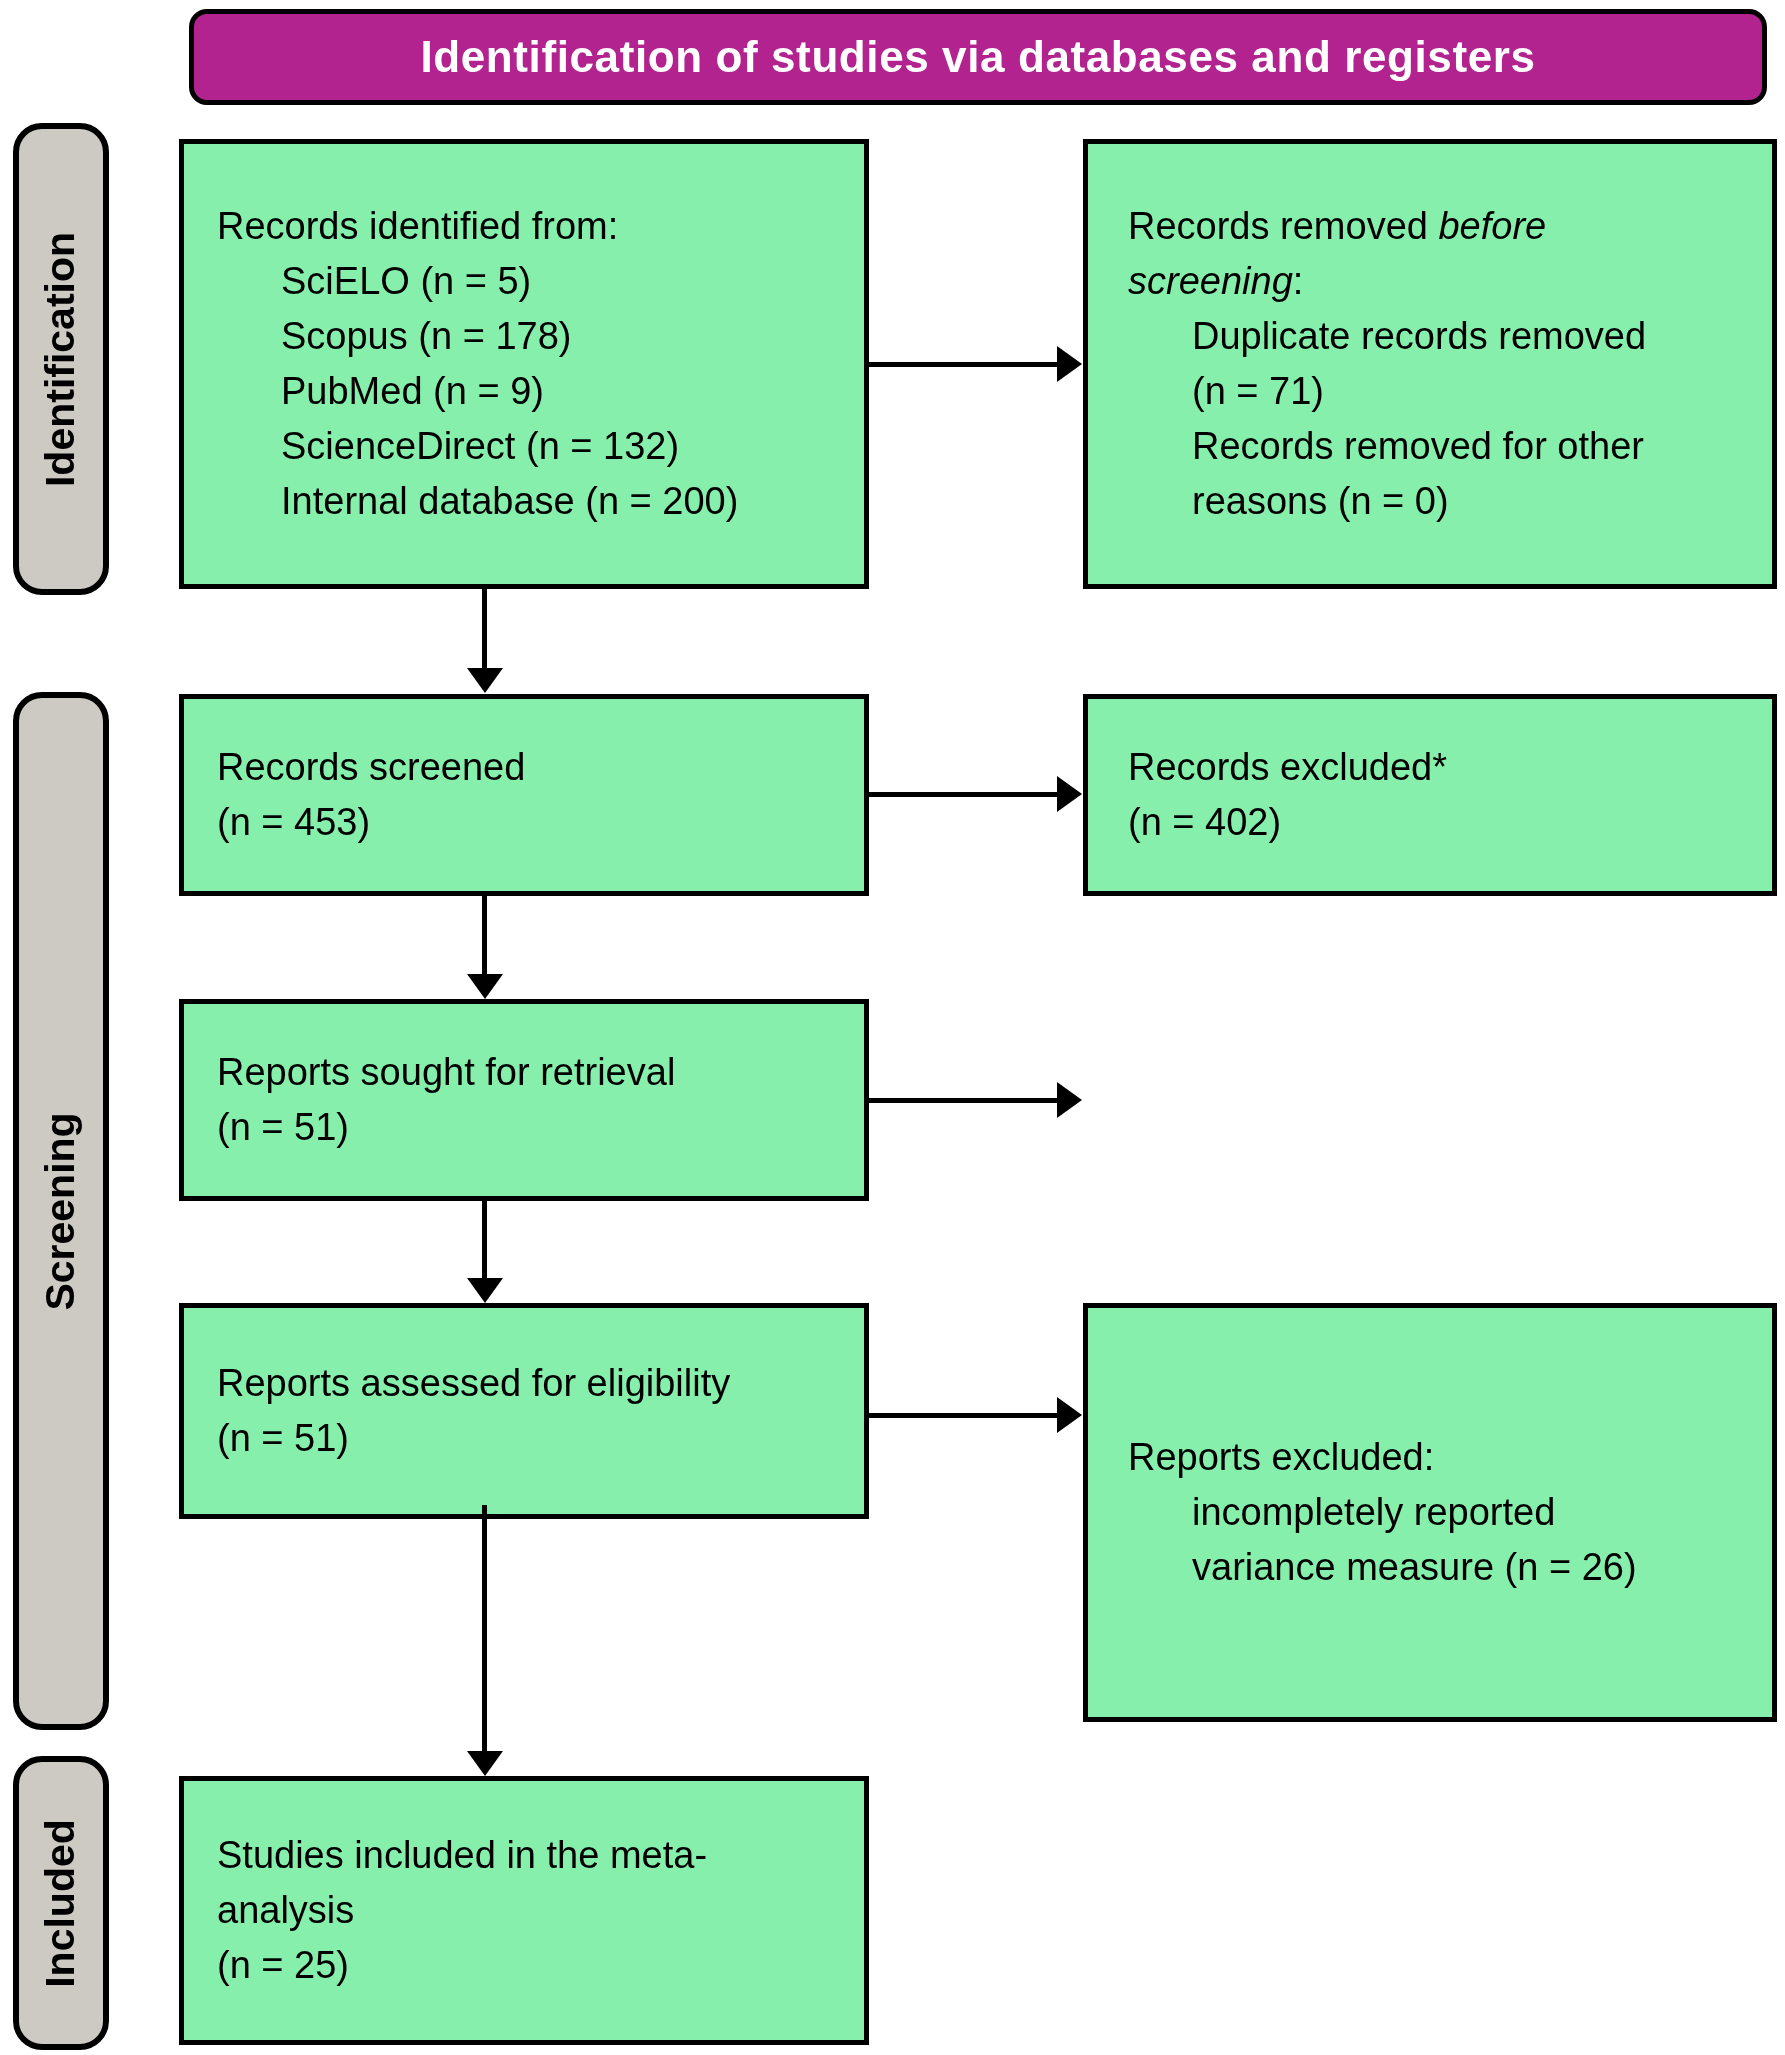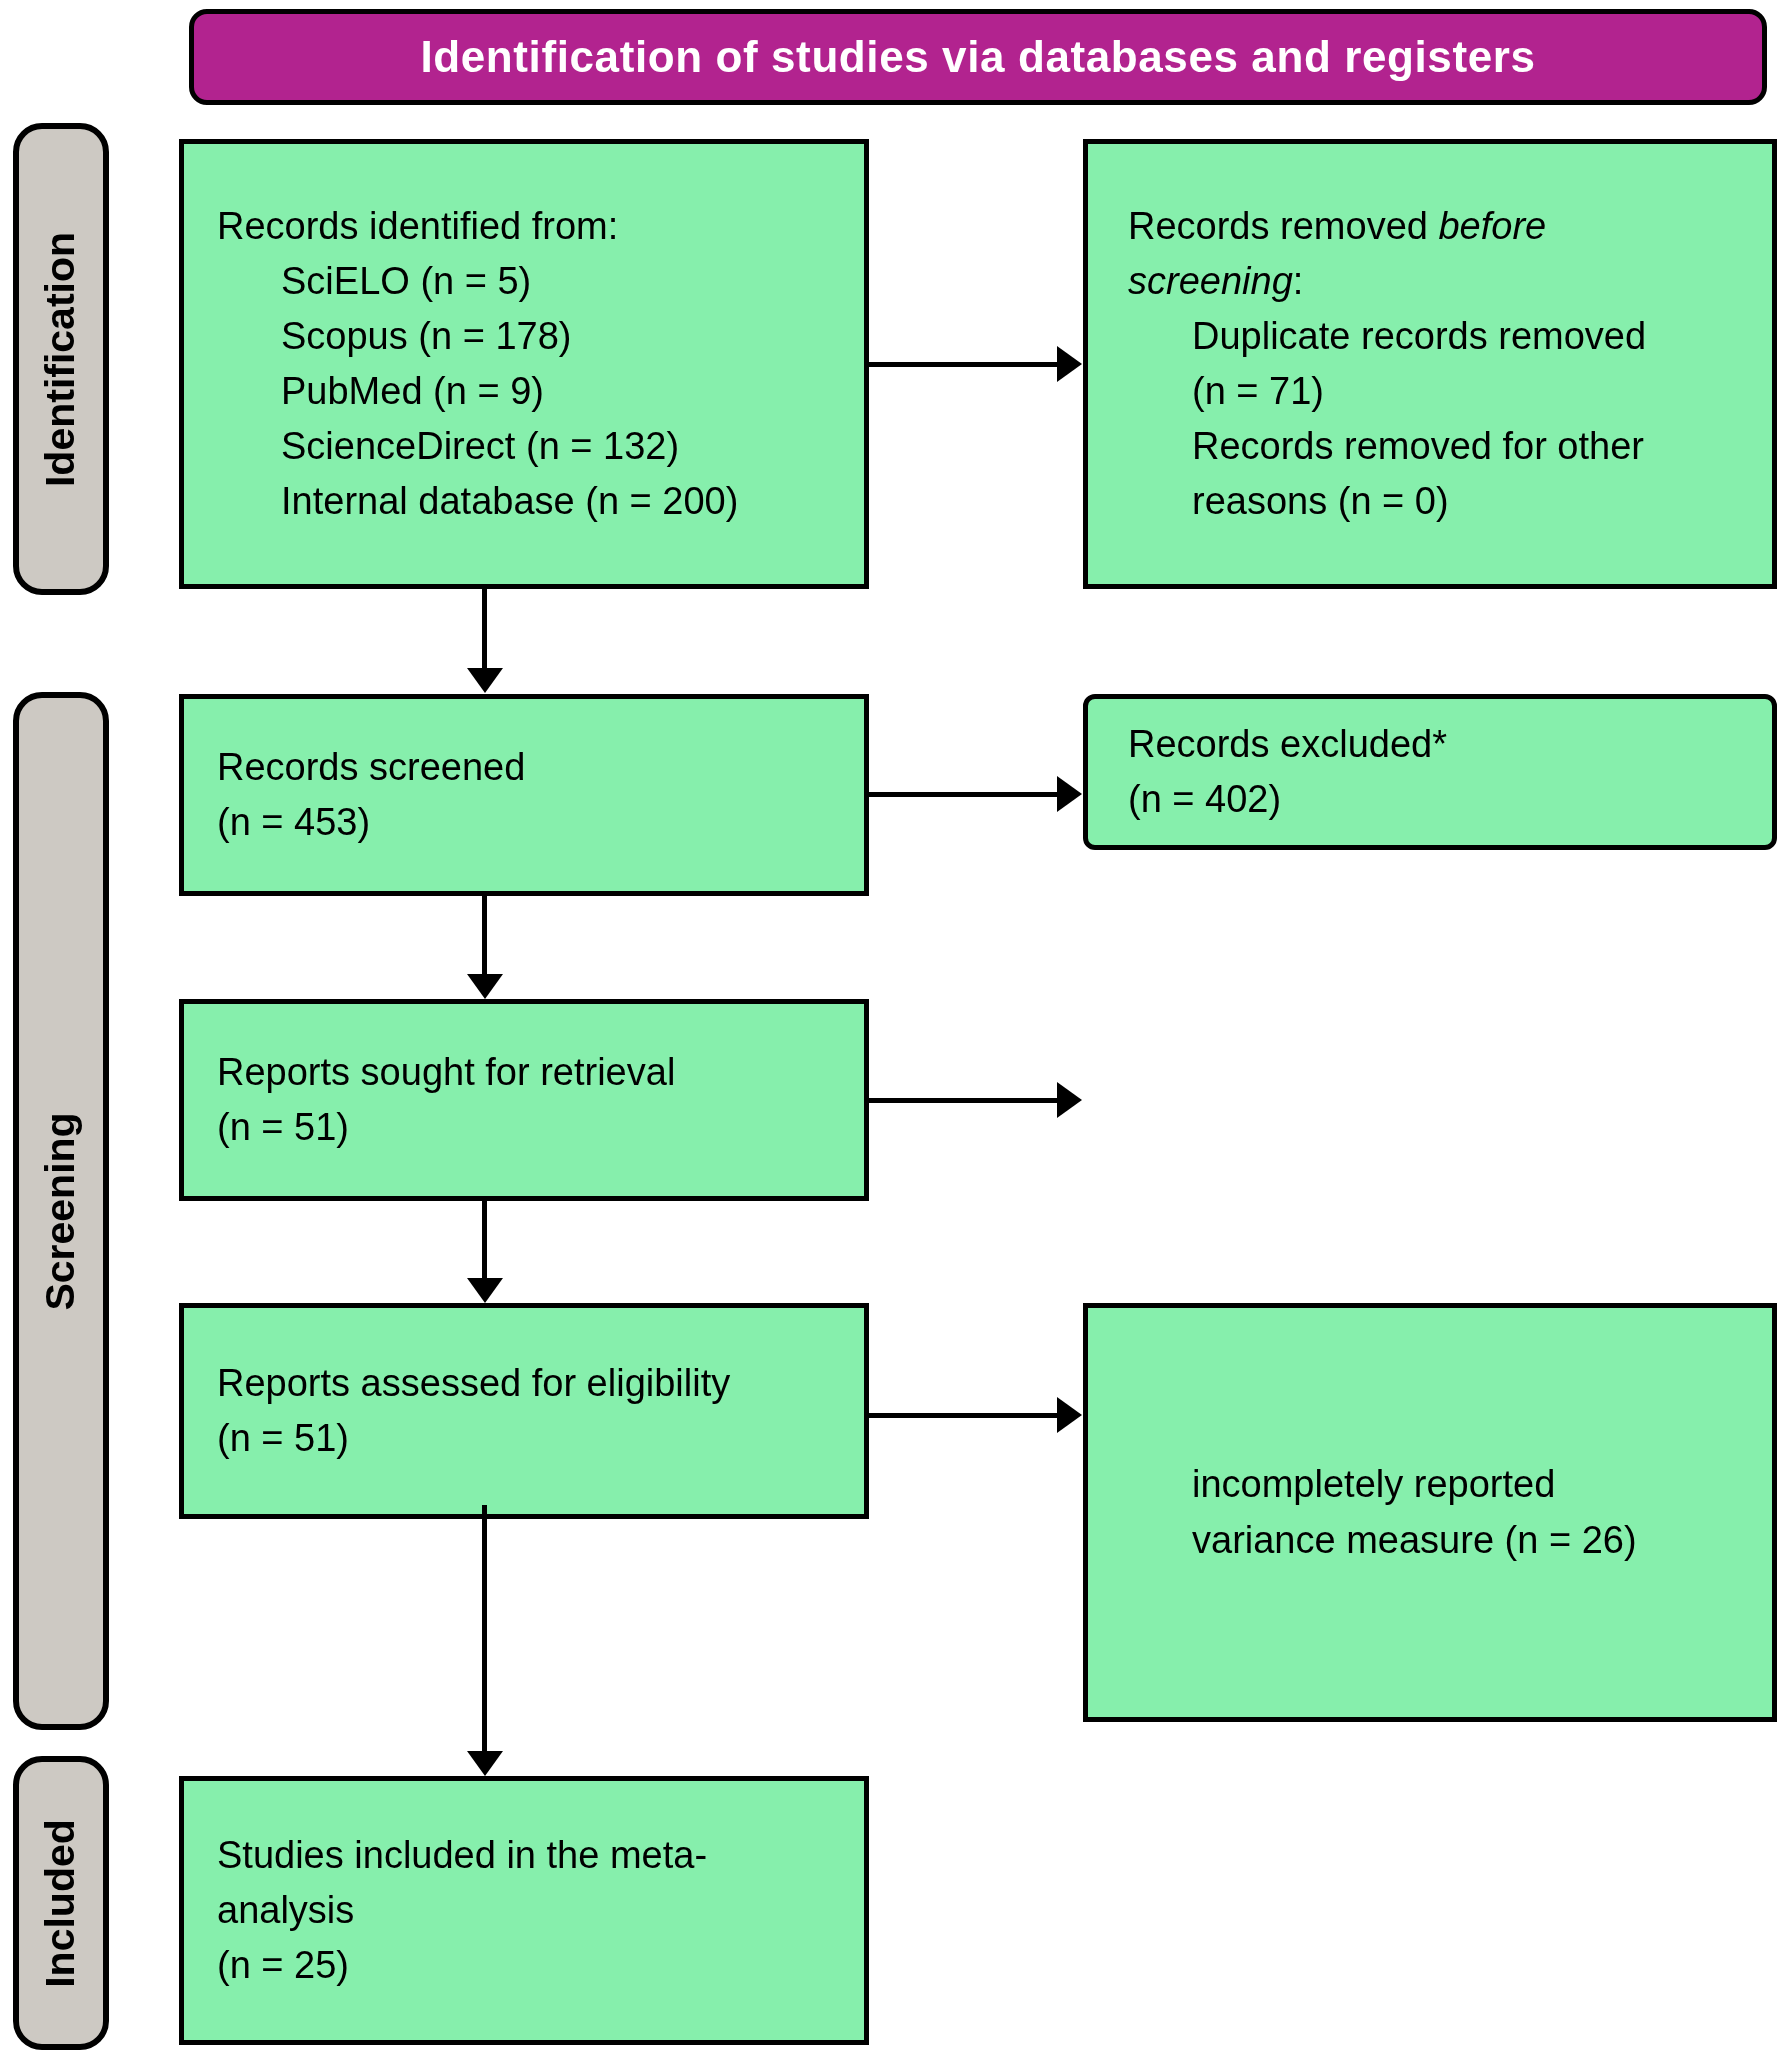--- a/index.html
+++ b/index.html
@@ -56,21 +56,21 @@
     display:flex;flex-direction:column;justify-content:center;
     padding:13.8px 20.7px 13.8px 33px;
     font-size:38px;line-height:1.45;
     white-space:pre-line;
   }
   .col-l{left:179px;width:690px;}
   .col-r{left:1083px;width:694px;padding-left:40px;}
   .box-l1{top:139px;height:450px;}
   .box-r1{top:139px;height:450px;}
   .box-l2{top:694px;height:202px;}
-  .box-r2{top:694px;height:156px;border-radius:12px;}
+  .box-r2{top:694px;height:202px;}
   .box-l3{top:999px;height:202px;}
   .box-r3{top:999px;height:202px;}
   .box-l4{top:1303px;height:216px;}
   .box-r4{top:1303px;height:419px;}
   .box-l5{top:1776px;height:269px;}
   .sub{margin-left:64px;}
   .italic{font-style:italic;}
   
   .vline{position:absolute;width:5.2px;background:var(--line);}
   .hline{position:absolute;height:5.2px;background:var(--line);}
@@ -134,20 +134,21 @@
   <div class="box col-l box-l3">
     <div>Reports sought for retrieval
 (n = 51)</div>
   </div>
 
   <div class="box col-l box-l4">
     <div>Reports assessed for eligibility
 (n = 51)</div>
   </div>
   <div class="box col-r box-r4">
+    <div>Reports excluded:</div>
     <div class="sub">incompletely reported
 variance measure (n = 26)</div>
   </div>
 
   <div class="box col-l box-l5">
     <div>Studies included in the meta-
 analysis
 (n = 25)</div>
   </div>
 

